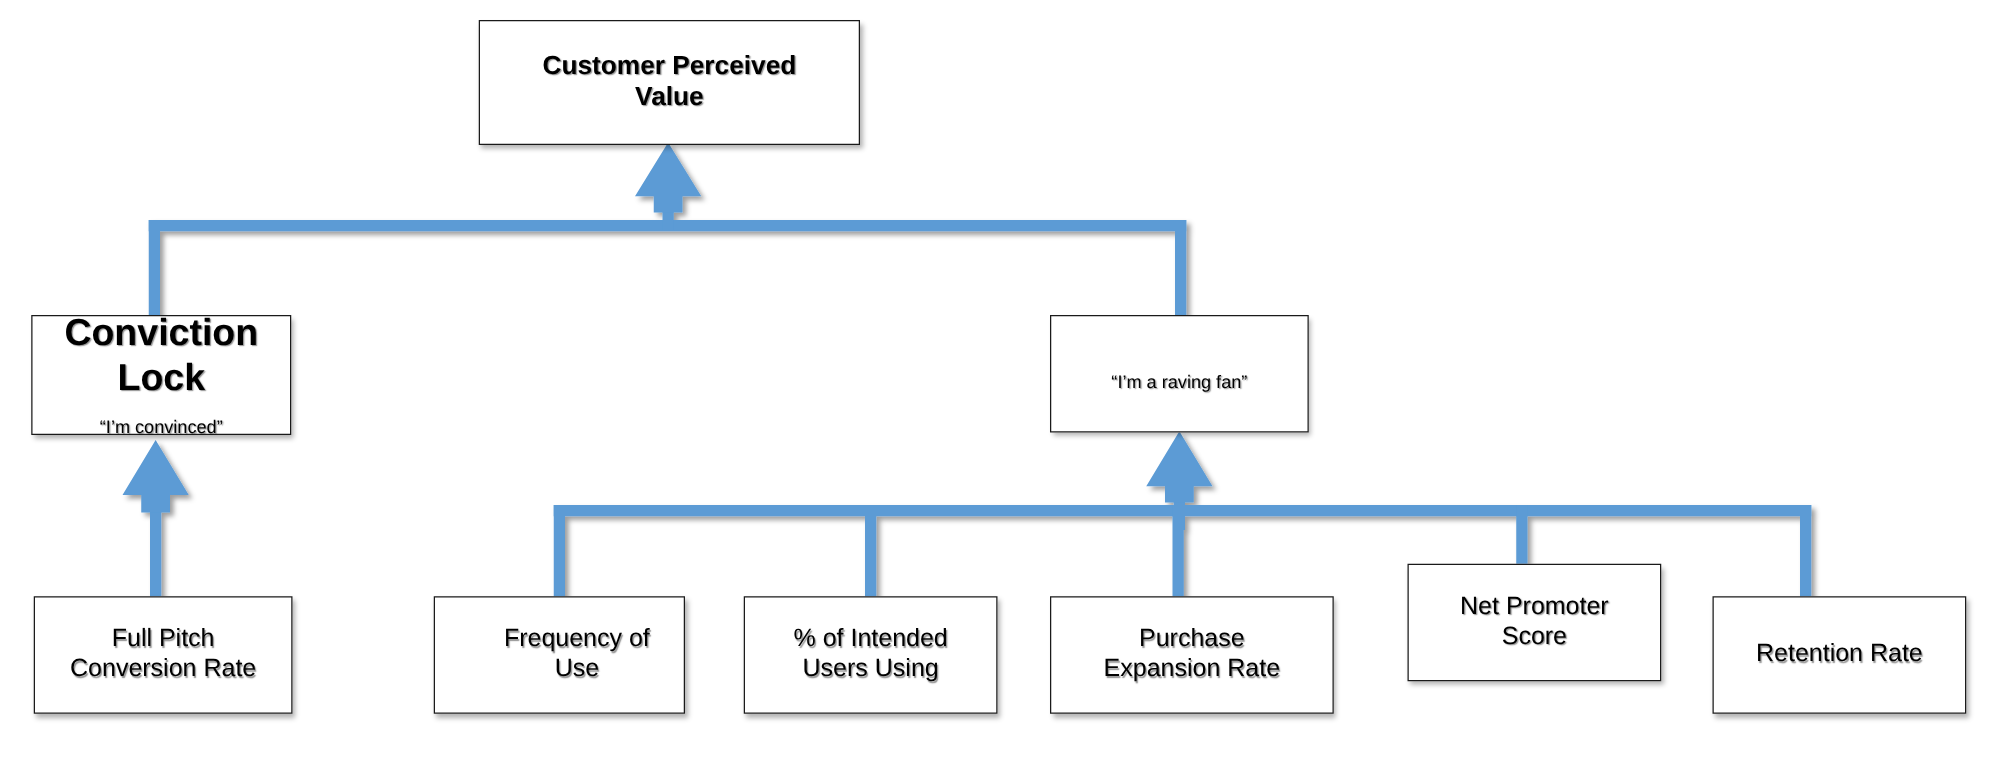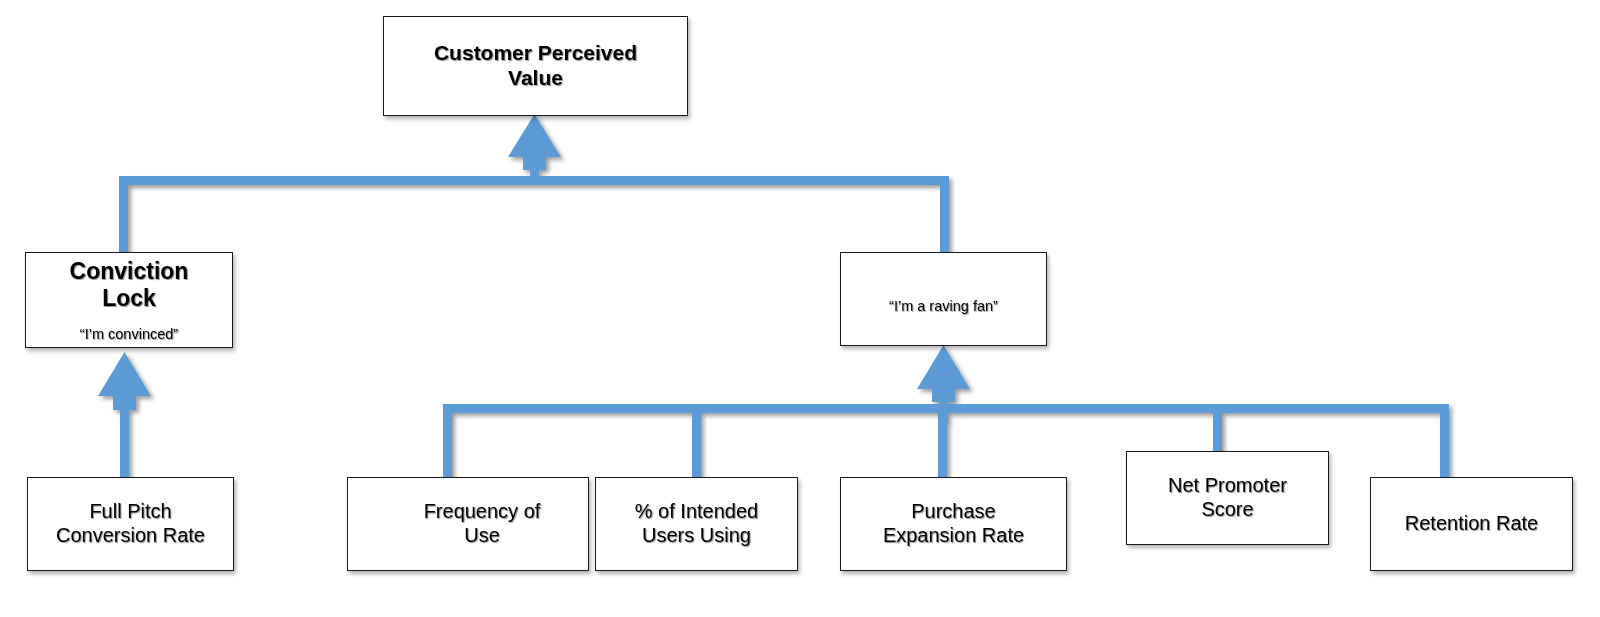--- a/index.html
+++ b/index.html
@@ -29,32 +29,32 @@
   .node .sub{
     line-height:1.15;
     text-shadow:1px 1px 1px rgba(0,0,0,0.40);
     margin-top:14px;
   }
 
   
   .root .title{font-weight:bold;font-size:21px;}
 
   
-  .lock .title{font-weight:bold;font-size:23px;}
+  .lock .title{font-weight:bold;font-size:30px;}
   .lock .sub{font-weight:normal;font-size:14.5px;}
 
   
   .metric .title{font-weight:normal;font-size:20px;}
 
   
   #node-root      {left:383px;  top:16px;  width:305px; height:100px;}
   #node-conviction{left:25px;   top:252px; width:208px; height:96px;}
   #node-advocacy  {left:840px;  top:252px; width:207px; height:94px;}
   #node-fullpitch {left:27px;   top:477px; width:207px; height:94px;}
-  #node-frequency {left:347px;  top:477px; width:242px; height:94px;padding-left:28px;}
+  #node-frequency {left:347px;  top:477px; width:201px; height:94px;padding-left:28px;}
   #node-intended  {left:595px;  top:477px; width:203px; height:94px;}
   #node-purchase  {left:840px;  top:477px; width:227px; height:94px;}
   #node-nps       {left:1116px; top:451px; width:203px; height:94px;margin-left:10px;}
   #node-retention {left:1370px; top:477px; width:203px; height:94px;}
 </style>
 </head>
 <body>
 
 <div id="canvas">
 

